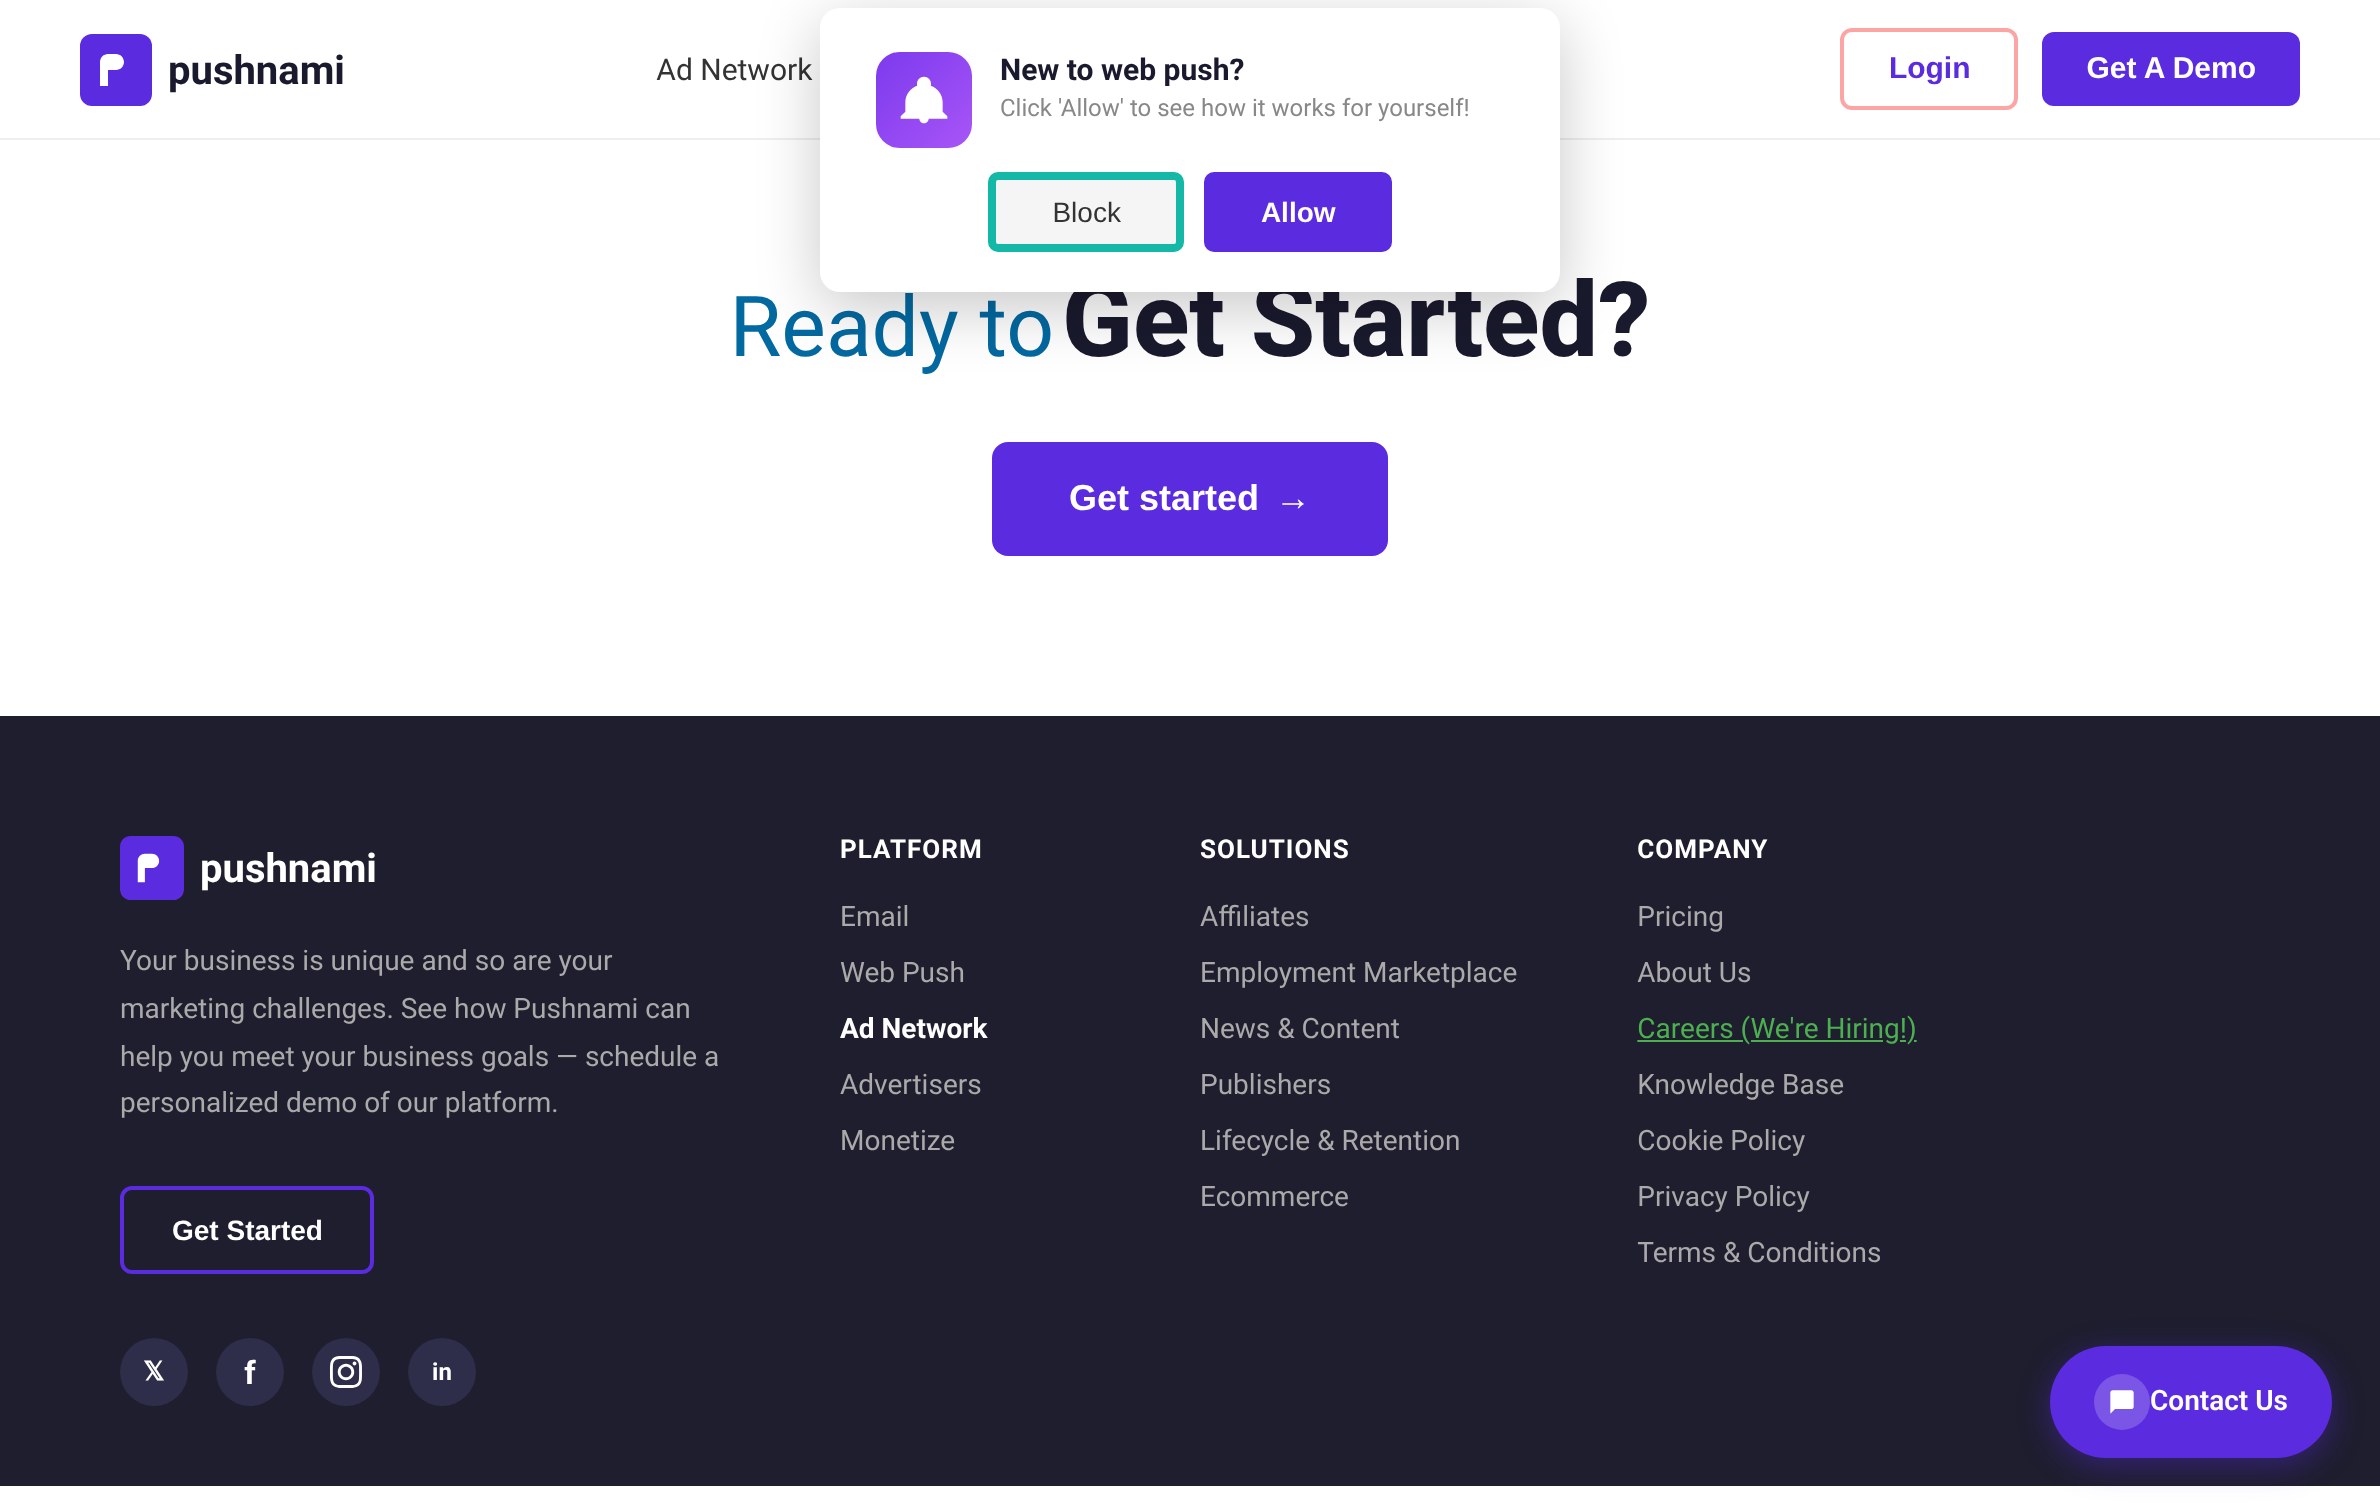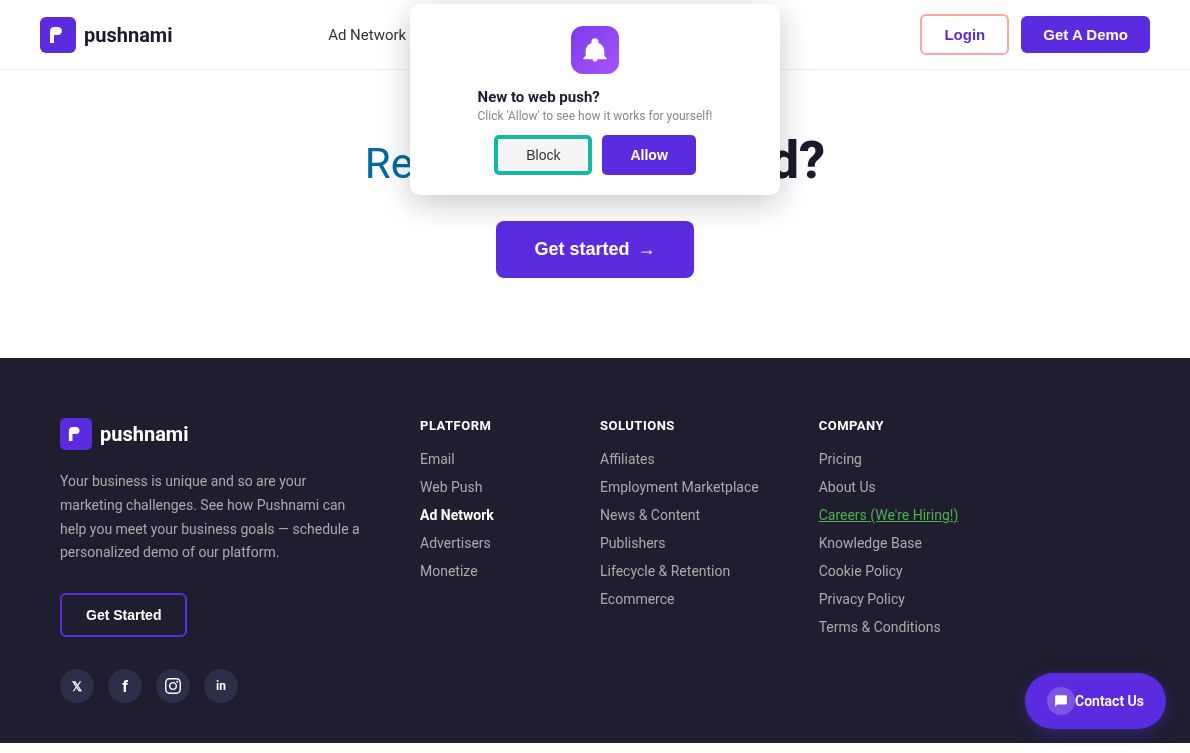--- a/index.html
+++ b/index.html
@@ -84,21 +84,21 @@
       padding-top: 0;
     }
     .popup {
       position: absolute; top: 4px; left: 50%; transform: translateX(-50%);
       background: #fff; border-radius: 10px;
       box-shadow: 0 8px 32px rgba(0,0,0,0.22);
       padding: 22px 28px 20px;
       width: 370px; display: flex; flex-direction: column; gap: 12px;
       z-index: 200;
     }
-    .popup-header { display: flex; align-items: center; gap: 14px; flex-direction: column; }
+    .popup-header { display: flex; gap: 14px; }
     .popup-icon {
       width: 48px; height: 48px; background: linear-gradient(135deg, #7c3aed, #a855f7);
       border-radius: 12px; display: flex; align-items: center; justify-content: center;
       flex-shrink: 0;
     }
     .popup-icon svg { width: 28px; height: 28px; fill: #fff; }
     .popup-text-block { flex: 1; }
     .popup-title { font-size: 15px; font-weight: 700; color: #1a1a2e; margin-bottom: 3px; }
     .popup-subtitle { font-size: 12px; color: #888; }
     .popup-buttons { display: flex; gap: 10px; justify-content: center; }

